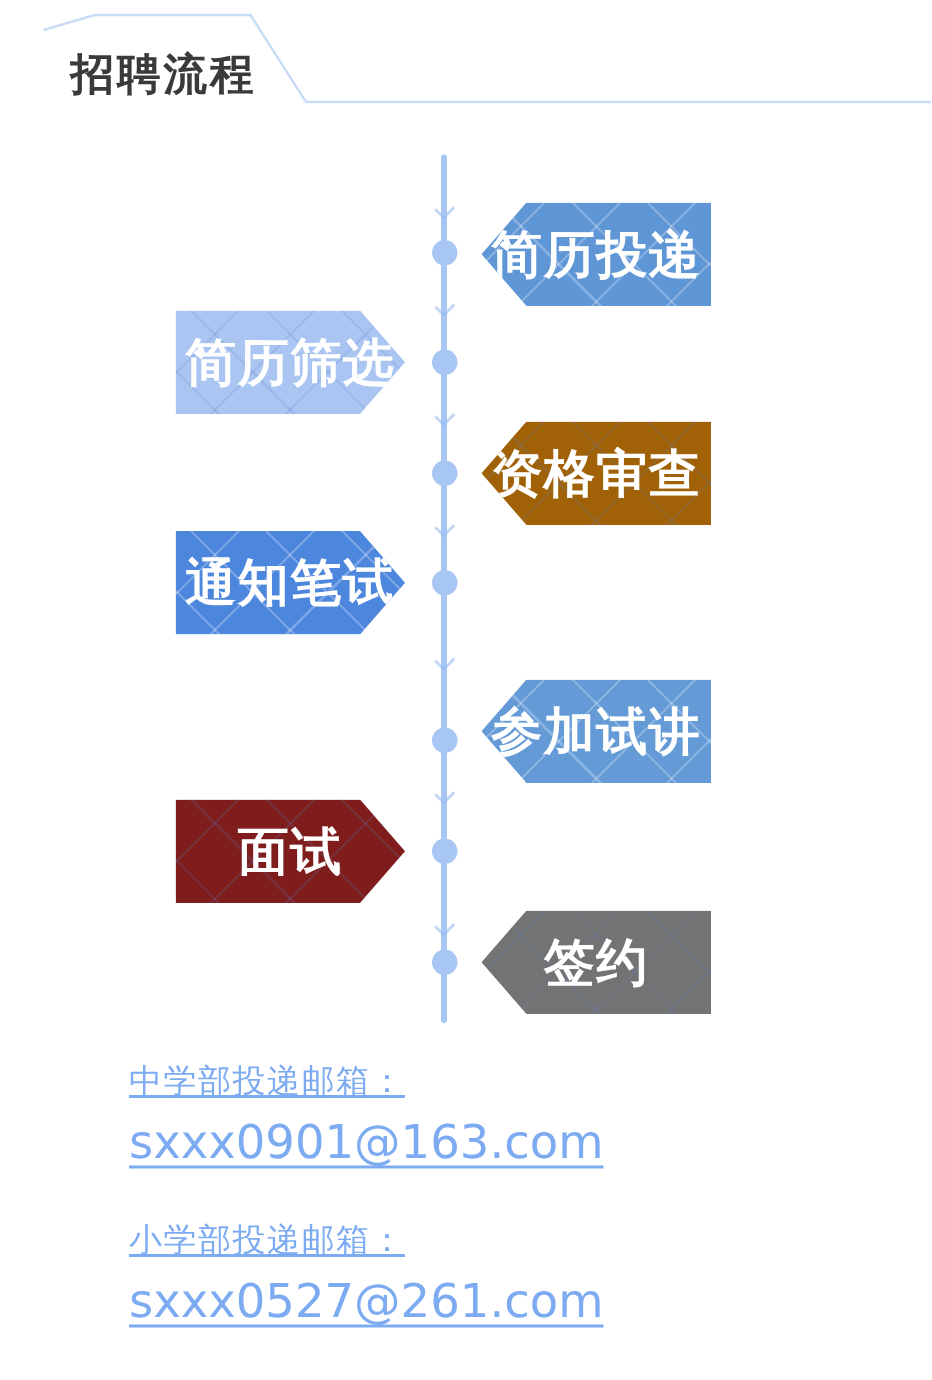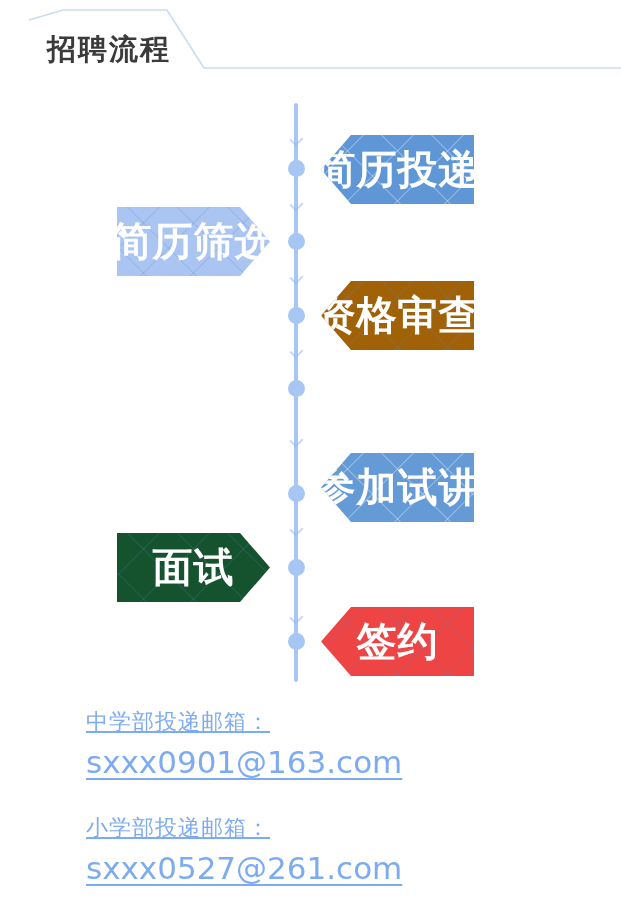--- a/index.html
+++ b/index.html
@@ -18,21 +18,21 @@
   .tl-dot{position:absolute;width:17px;height:17px;border-radius:50%;background:#a8c6f3;left:288px;}
   .d1{top:160px}.d2{top:233px}.d3{top:307px}.d4{top:380px}.d5{top:485px}.d6{top:559px}.d7{top:633px}
   .tl-tick{
     position:absolute;left:291px;width:9px;height:7px;
     border:solid #95baf0;border-width:0 0 2px 2px;transform:rotate(-45deg);opacity:.55;
   }
   .t1{top:135px}.t2{top:200px}.t3{top:273px}.t4{top:347px}.t5{top:436px}.t6{top:525px}.t7{top:613px}
   
   .banner{
     position:absolute;width:153px;height:69px;display:flex;align-items:center;justify-content:center;
-    color:#ffffff;font-size:40px;font-weight:700;letter-spacing:1px;white-space:nowrap;
+    color:#ffffff;font-size:34px;font-weight:700;letter-spacing:1px;white-space:nowrap;
   }
   .banner::after{
     content:"";position:absolute;inset:-10px;pointer-events:none;
     background:
       repeating-linear-gradient(45deg,transparent 0 34px,var(--lat) 34px 35.5px),
       repeating-linear-gradient(-45deg,transparent 0 34px,var(--lat) 34px 35.5px);
   }
   .banner.dark{--lat:rgba(255,255,255,.25);}
   .banner.light{--lat:rgba(92,128,196,.18);}
   .point-left{left:321px;clip-path:polygon(0 50%,30px 0,100% 0,100% 100%,30px 100%);}
@@ -78,27 +78,30 @@
 
   <div class="banner point-left dark s1" style="background-color: rgb(95, 150, 214);">
     <span class="banner-label">简历投递</span>
   </div>
   <div class="banner point-right light s2" style="background-color: rgb(170, 197, 241); text-align: center;">
     <span class="banner-label">简历筛选</span>
   </div>
   <div class="banner point-left light s3" style="background-color: #a16207;">
     <span class="banner-label">资格审查</span>
   </div>
+  <div class="banner point-right dark s4" style="background-color: rgb(76, 134, 221);">
+    <span class="banner-label">通知笔试</span>
+  </div>
   <div class="banner point-left dark s5" style="background-color: rgb(100, 154, 214);">
     <span class="banner-label">参加试讲</span>
   </div>
-  <div class="banner point-right light s6" style="background-color: #14532d;">
+  <div class="banner point-right light s6" style="background-color: #7f1d1d;">
     <span class="banner-label">面试</span>
   </div>
-  <div class="banner point-left light s7" style="background-color: #ef4444;">
+  <div class="banner point-left light s7" style="background-color: #737373;">
     <span class="banner-label">签约</span>
   </div>
 
   <div class="contact" style="color: rgb(125, 171, 242);">
     <div class="contact-group">
       <div class="contact-label">中学部投递邮箱：</div>
       <a class="contact-email" style="color: rgb(125, 171, 242); text-align: right;">sxxx0901@163.com</a>
     </div>
     <div class="contact-group">
       <div class="contact-label">小学部投递邮箱：</div>

